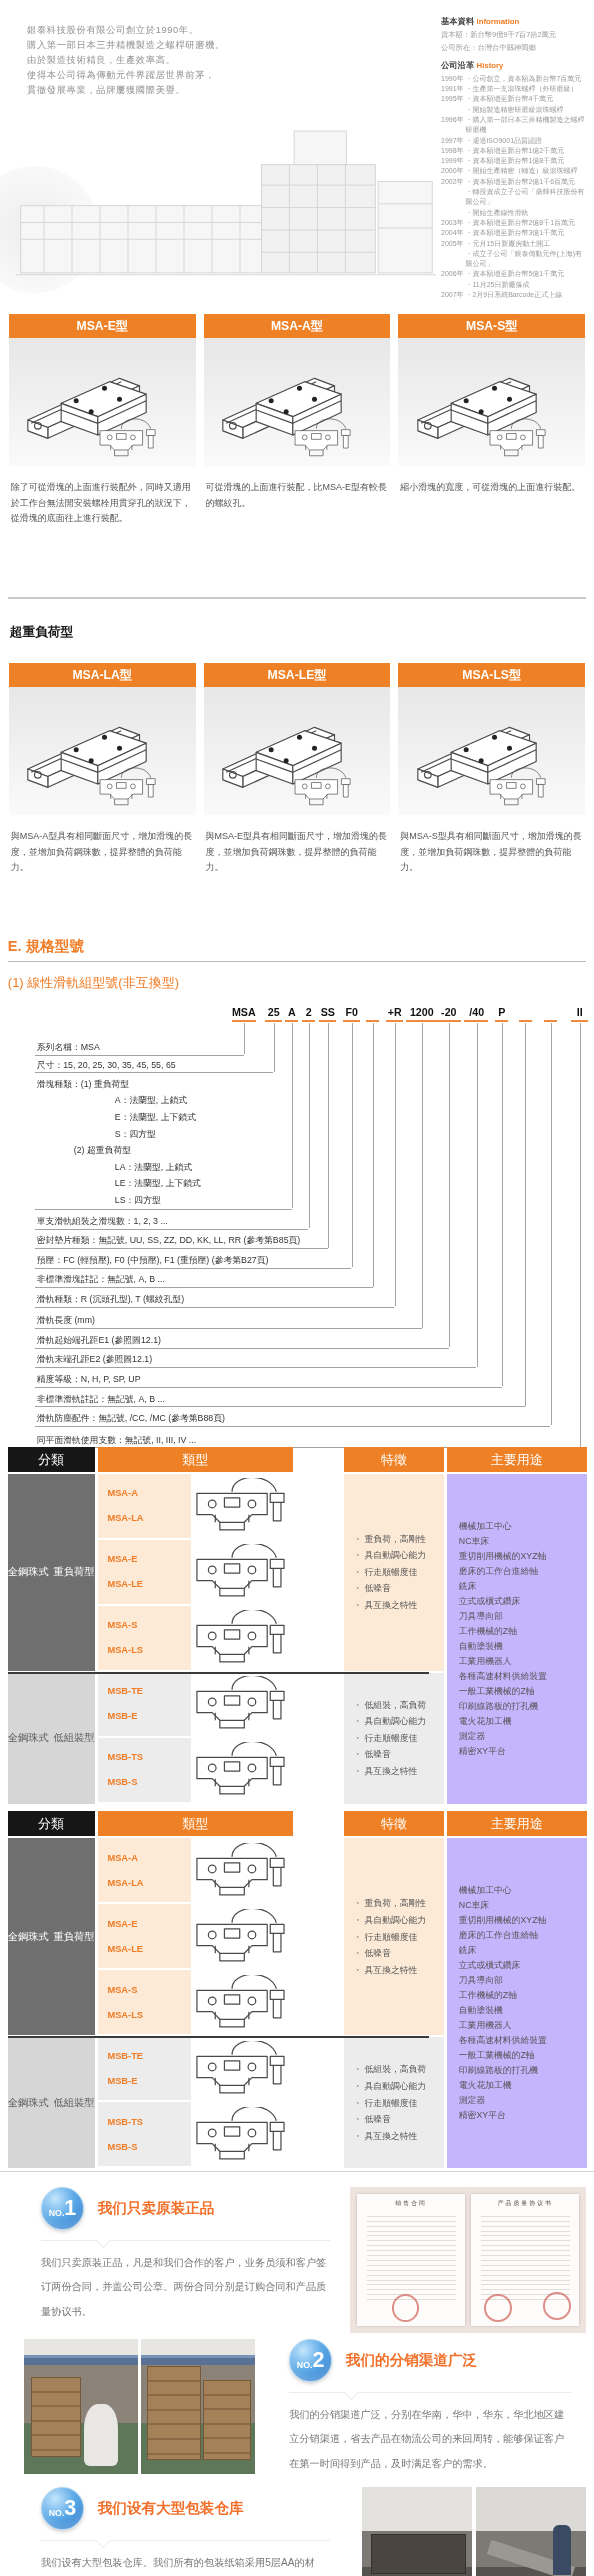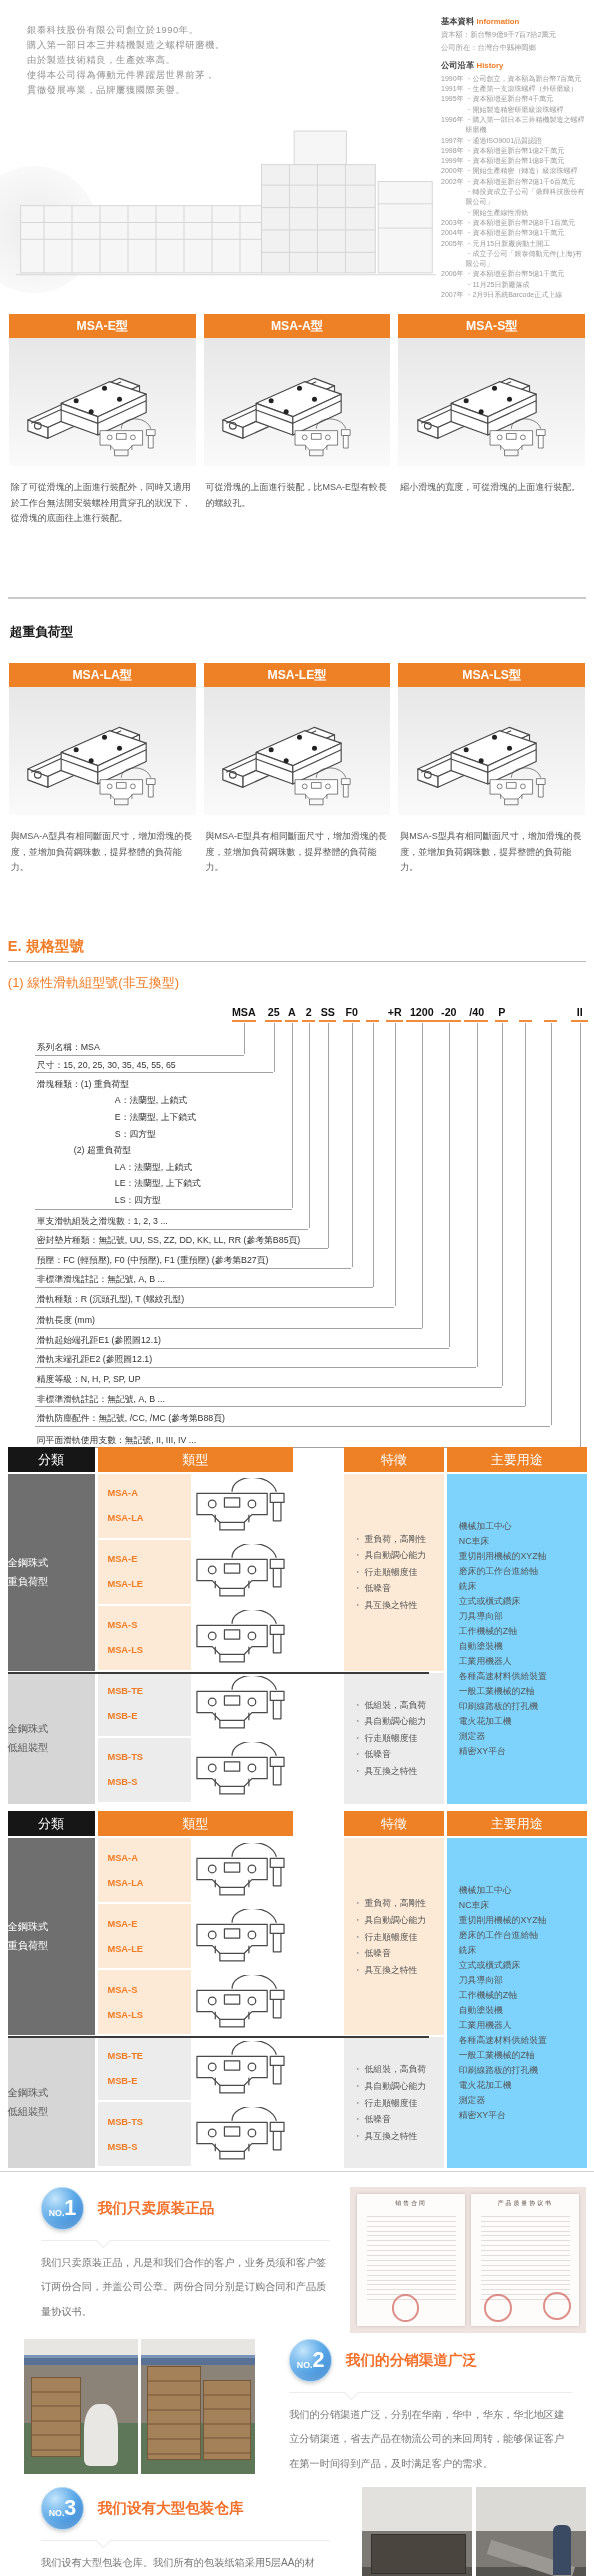--- a/index.html
+++ b/index.html
@@ -52,34 +52,34 @@
   .spec-label.block div{line-height:16.6px;}
 
   
   .sec-tables{height:726px;padding-top:2px;box-sizing:border-box;}
   .sel-table{display:flex;gap:2.9px;width:579px;margin:0 auto;position:relative;}
   #table-1{margin-bottom:7.8px;}
   .tcol{display:flex;flex-direction:column;gap:2px;}
   .col-cat{width:97px;}.col-type{width:202px;}.col-feat{width:112px;padding-left:48px;}.col-apps{width:155px;}
   .th{height:25px;line-height:25px;text-align:center;background:#ee8125;color:#fff;font-size:13px;}
   .th-dark{background:#161616;}
-  .cat{display:flex;flex-direction:column;align-items:flex-start;justify-content:center;gap:5px;font-size:10.2px;}
+  .cat{display:flex;flex-direction:row;align-items:center;justify-content:center;gap:5px;font-size:10.2px;}
   .cat0{height:197px;background:#6f6f6f;color:#fff;}
   .cat1{height:131px;background:#d6d6d6;color:#5c5c5c;}
   .trow{height:64px;display:flex;}
   .model{width:93px;background:#fcead7;display:flex;flex-direction:column;justify-content:space-evenly;
      padding-left:9.8px;box-sizing:border-box;}
   .trow.g1 .model{background:#ececec;}
   .model-name{color:#f07c25;font-size:9.3px;font-weight:bold;}
   .imgcell{flex:1;background:#fff;display:flex;align-items:center;justify-content:center;}
   .feat{display:flex;flex-direction:column;justify-content:center;gap:2px;padding-left:9.8px;box-sizing:border-box;}
   .feat0{height:197px;background:#fcead7;}
   .feat1{height:131px;background:#ececec;}
   .feat-item{font-size:8.8px;color:#555;line-height:14.6px;}
-  .apps{height:330px;background:#7dd3fc;display:flex;flex-direction:column;justify-content:center;padding-left:11.7px;box-sizing:border-box;}
+  .apps{height:330px;background:#c4b5fd;display:flex;flex-direction:column;justify-content:center;padding-left:11.7px;box-sizing:border-box;}
   .app-item{font-size:8.8px;color:#555;line-height:15px;}
   .sep-dark{position:absolute;left:0;top:225px;width:421px;height:2px;background:#3a3a3a;}
 
   
   .sec-promo{height:421px;border-top:1px solid #d2d2d2;background:#fff;box-sizing:border-box;}
   .promo{display:flex;}
   .promo-head{display:flex;align-items:center;gap:13.7px;position:relative;
      border-bottom:1px solid #ececec;padding-bottom:9.8px;}
   .promo-head::after{content:'';position:absolute;left:57px;bottom:-5.9px;width:9.8px;height:9.8px;
      background:#fff;border-right:1px solid #ececec;border-bottom:1px solid #ececec;transform:rotate(45deg);}

